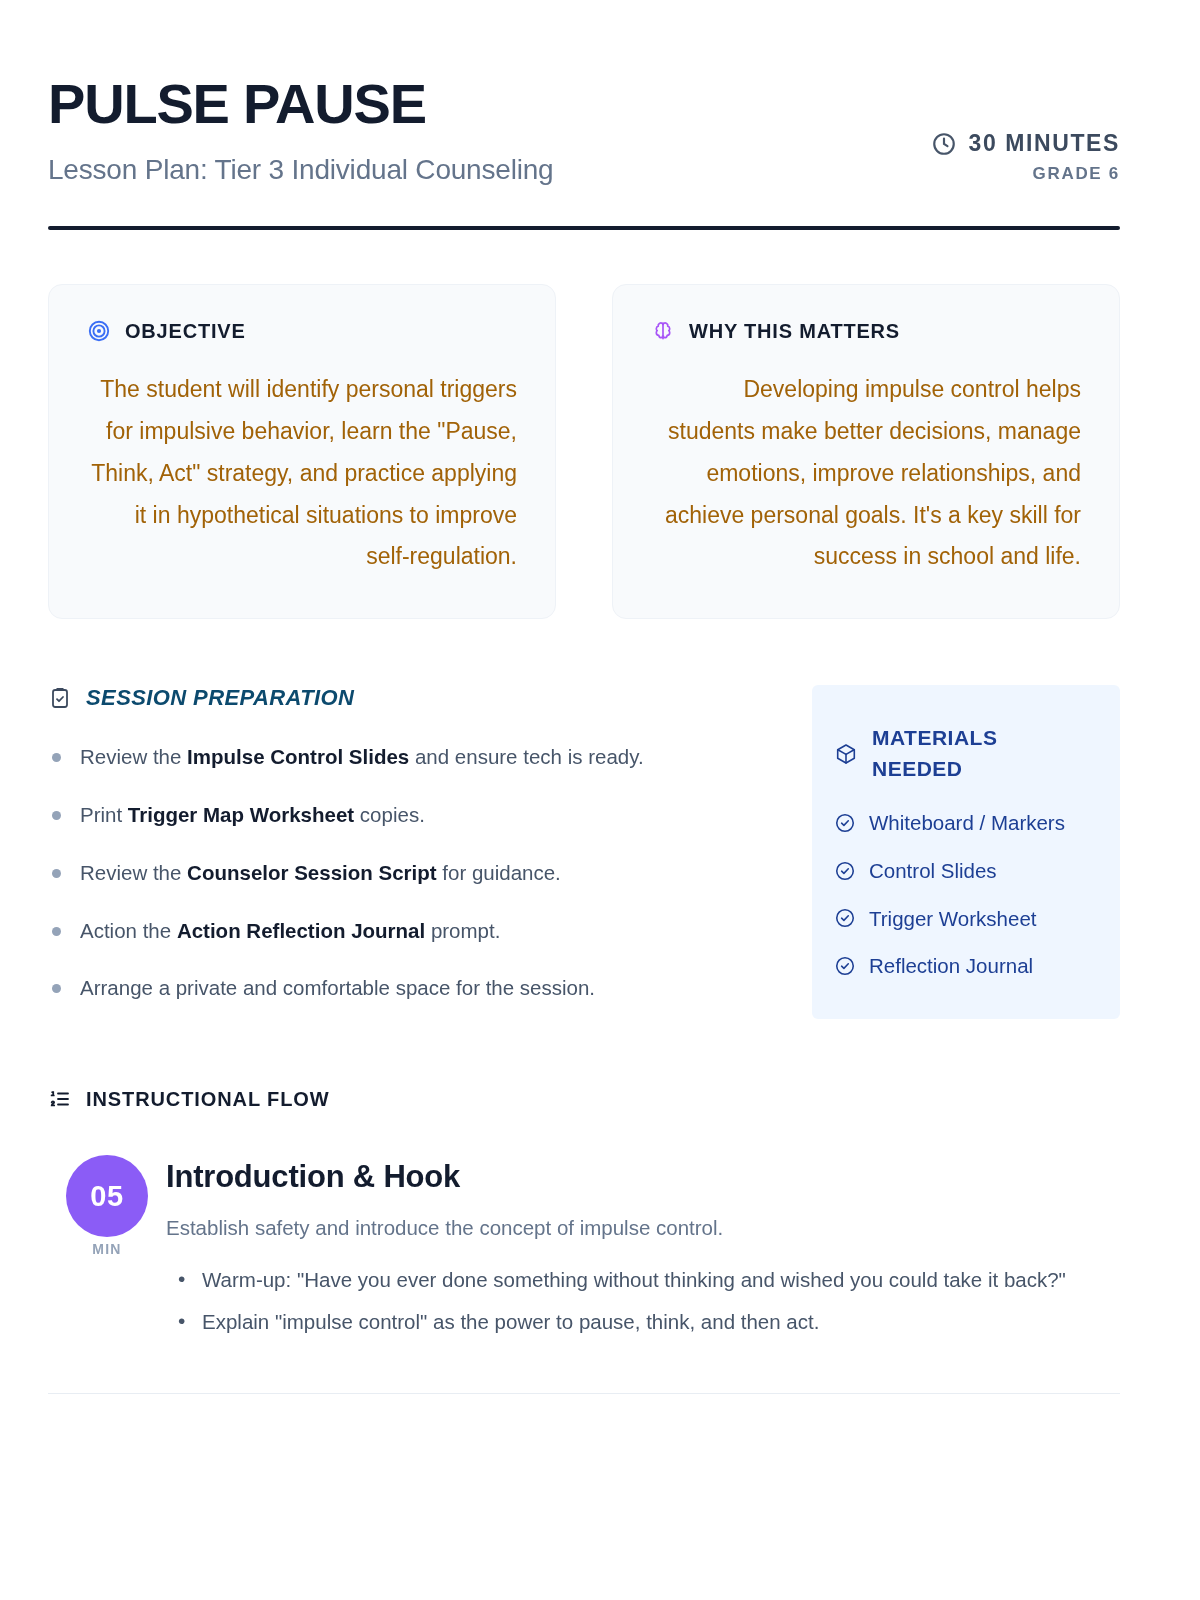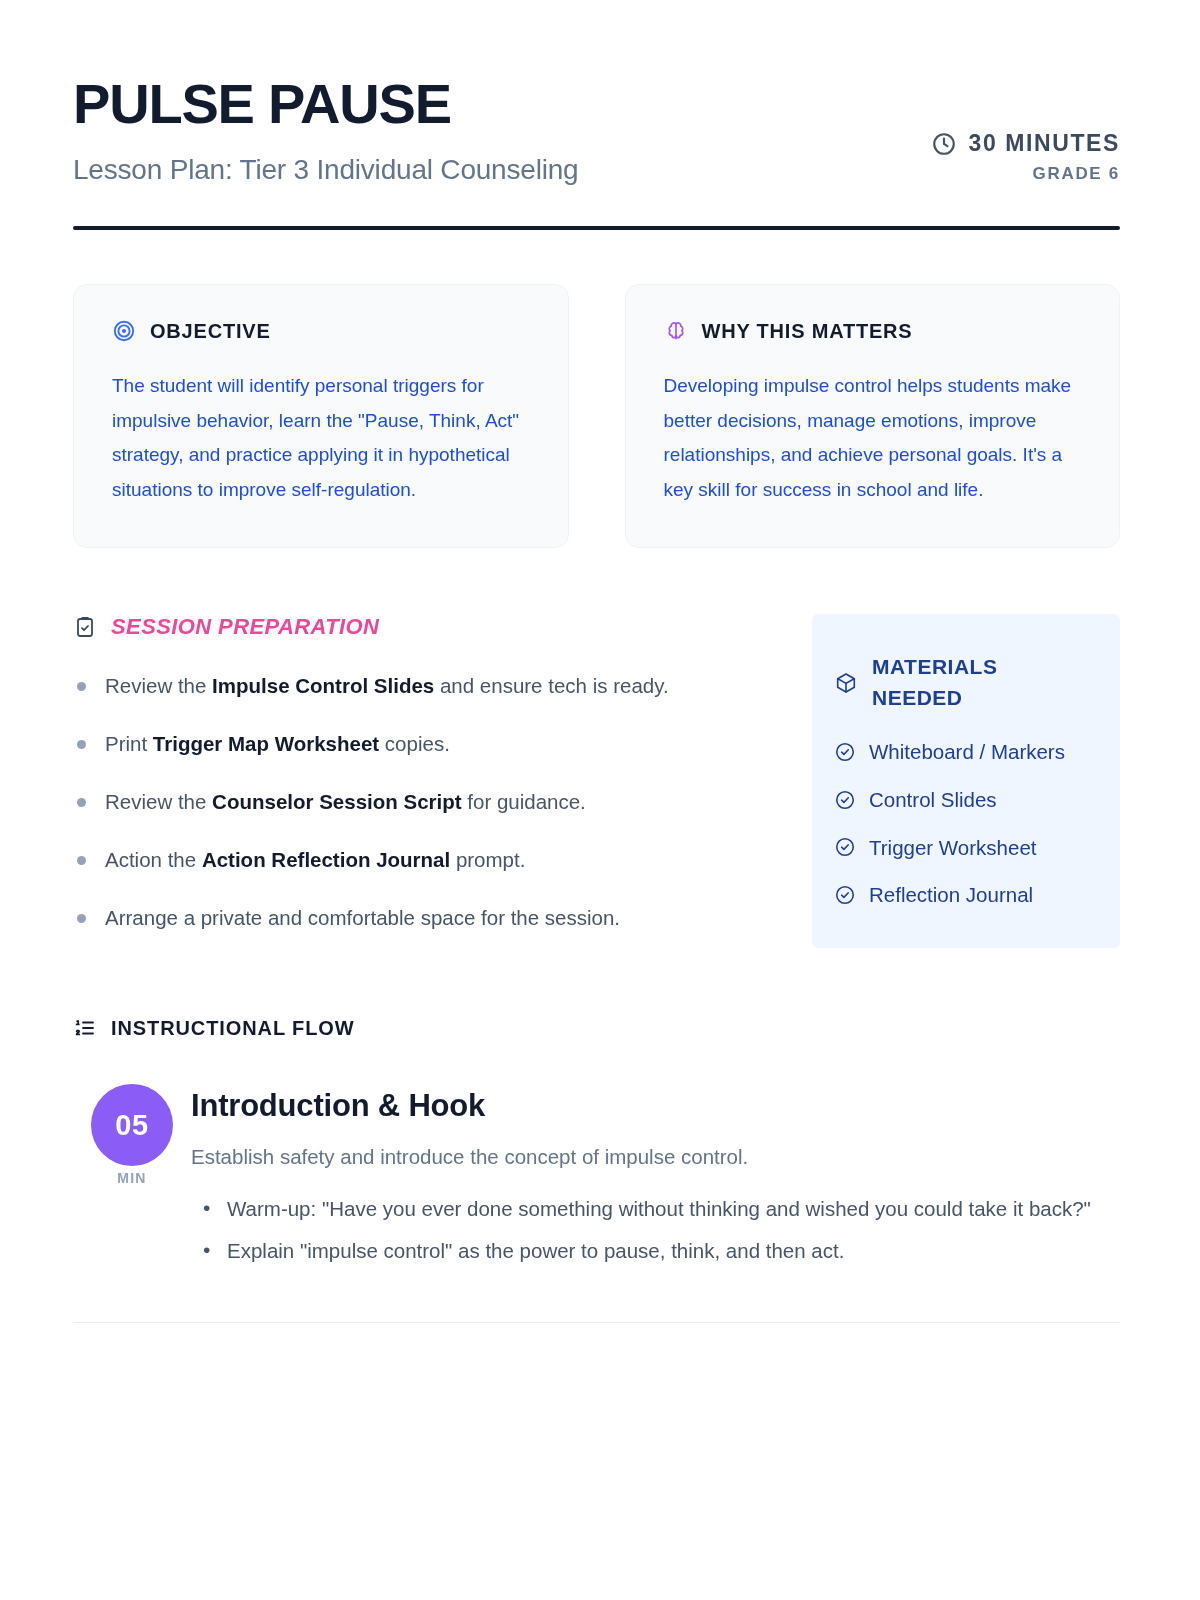--- a/index.html
+++ b/index.html
@@ -6,21 +6,21 @@
   html, body {
     width: 1200px;
     height: 1600px;
     background: #ffffff;
     font-family: "Liberation Sans", sans-serif;
     -webkit-font-smoothing: antialiased;
   }
   .page {
     width: 1200px;
     height: 1600px;
-    padding: 72px 80px 0 73px;
+    padding: 72px 80px 0 48px;
     overflow: hidden;
     position: relative;
   }
 
   
   .header { display: flex; align-items: flex-start; justify-content: space-between; }
   .header-left { padding-top: 4px; }
   .doc-title {
     font-size: 56px;
     font-weight: 800;
@@ -73,39 +73,40 @@
   }
   .card-head { display: flex; align-items: center; gap: 14px; }
   .card-title {
     font-size: 20px;
     font-weight: 800;
     color: #131c2e;
     letter-spacing: 0.8px;
   }
   .card-body {
     margin-top: 26px;
-    font-size: 19px;
+    font-size: 23px;
     line-height: 1.82;
-    color: #1d4ed8;
+    color: #a16207;
+    text-align: right;
   }
 
   
   .midsection {
     margin-top: 66px;
     display: grid;
     grid-template-columns: 1fr 308px;
     gap: 36px;
     align-items: start;
   }
   .section-head { display: flex; align-items: center; gap: 14px; }
   .section-title-italic {
     font-size: 22px;
     font-weight: 800;
     font-style: italic;
-    color: #ec4899;
+    color: #0c4a6e;
     letter-spacing: 0.4px;
   }
   .prep-list { margin-top: 30px; list-style: none; }
   .prep-item {
     position: relative;
     padding-left: 32px;
     margin-bottom: 25px;
     font-size: 20.5px;
     line-height: 1.6;
     color: #475569;

